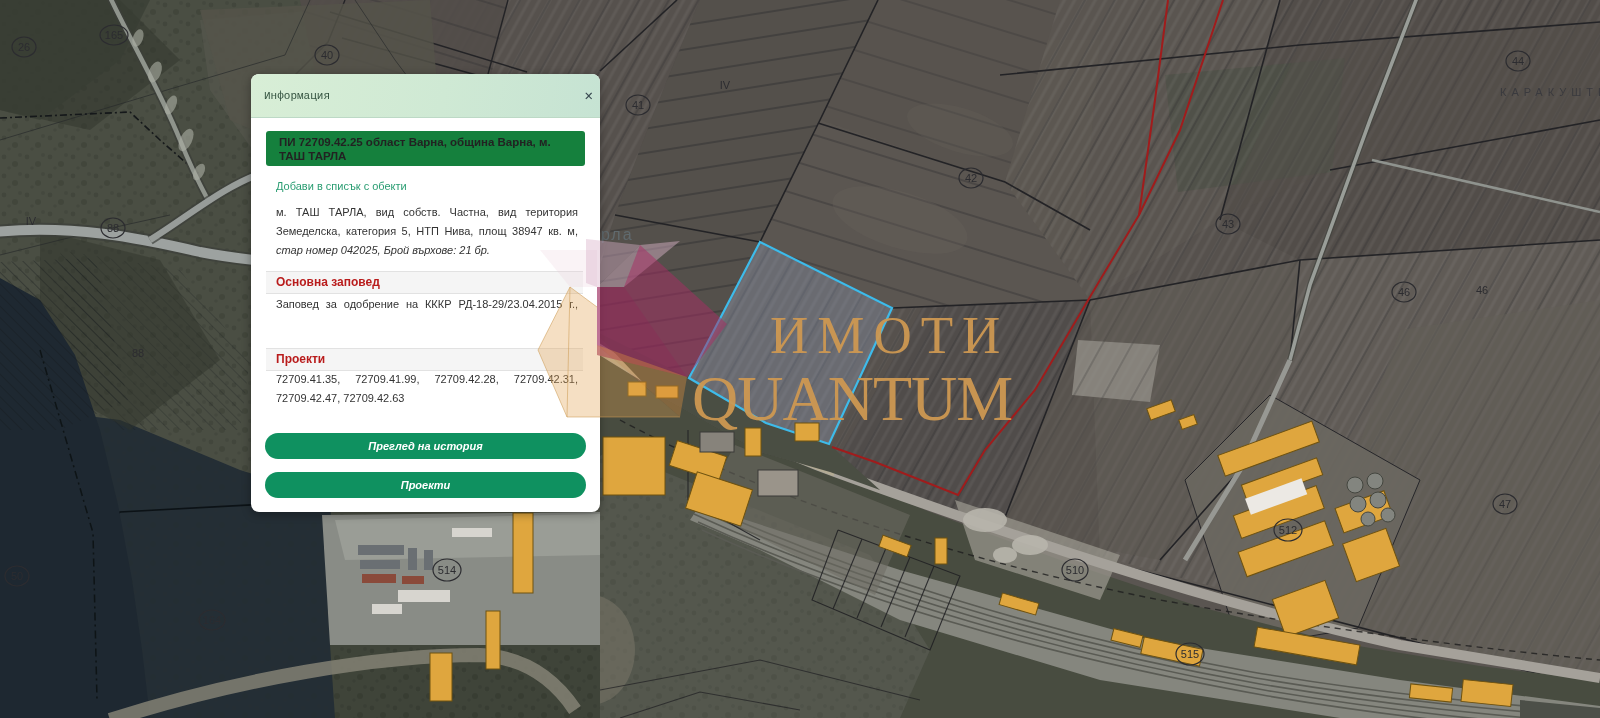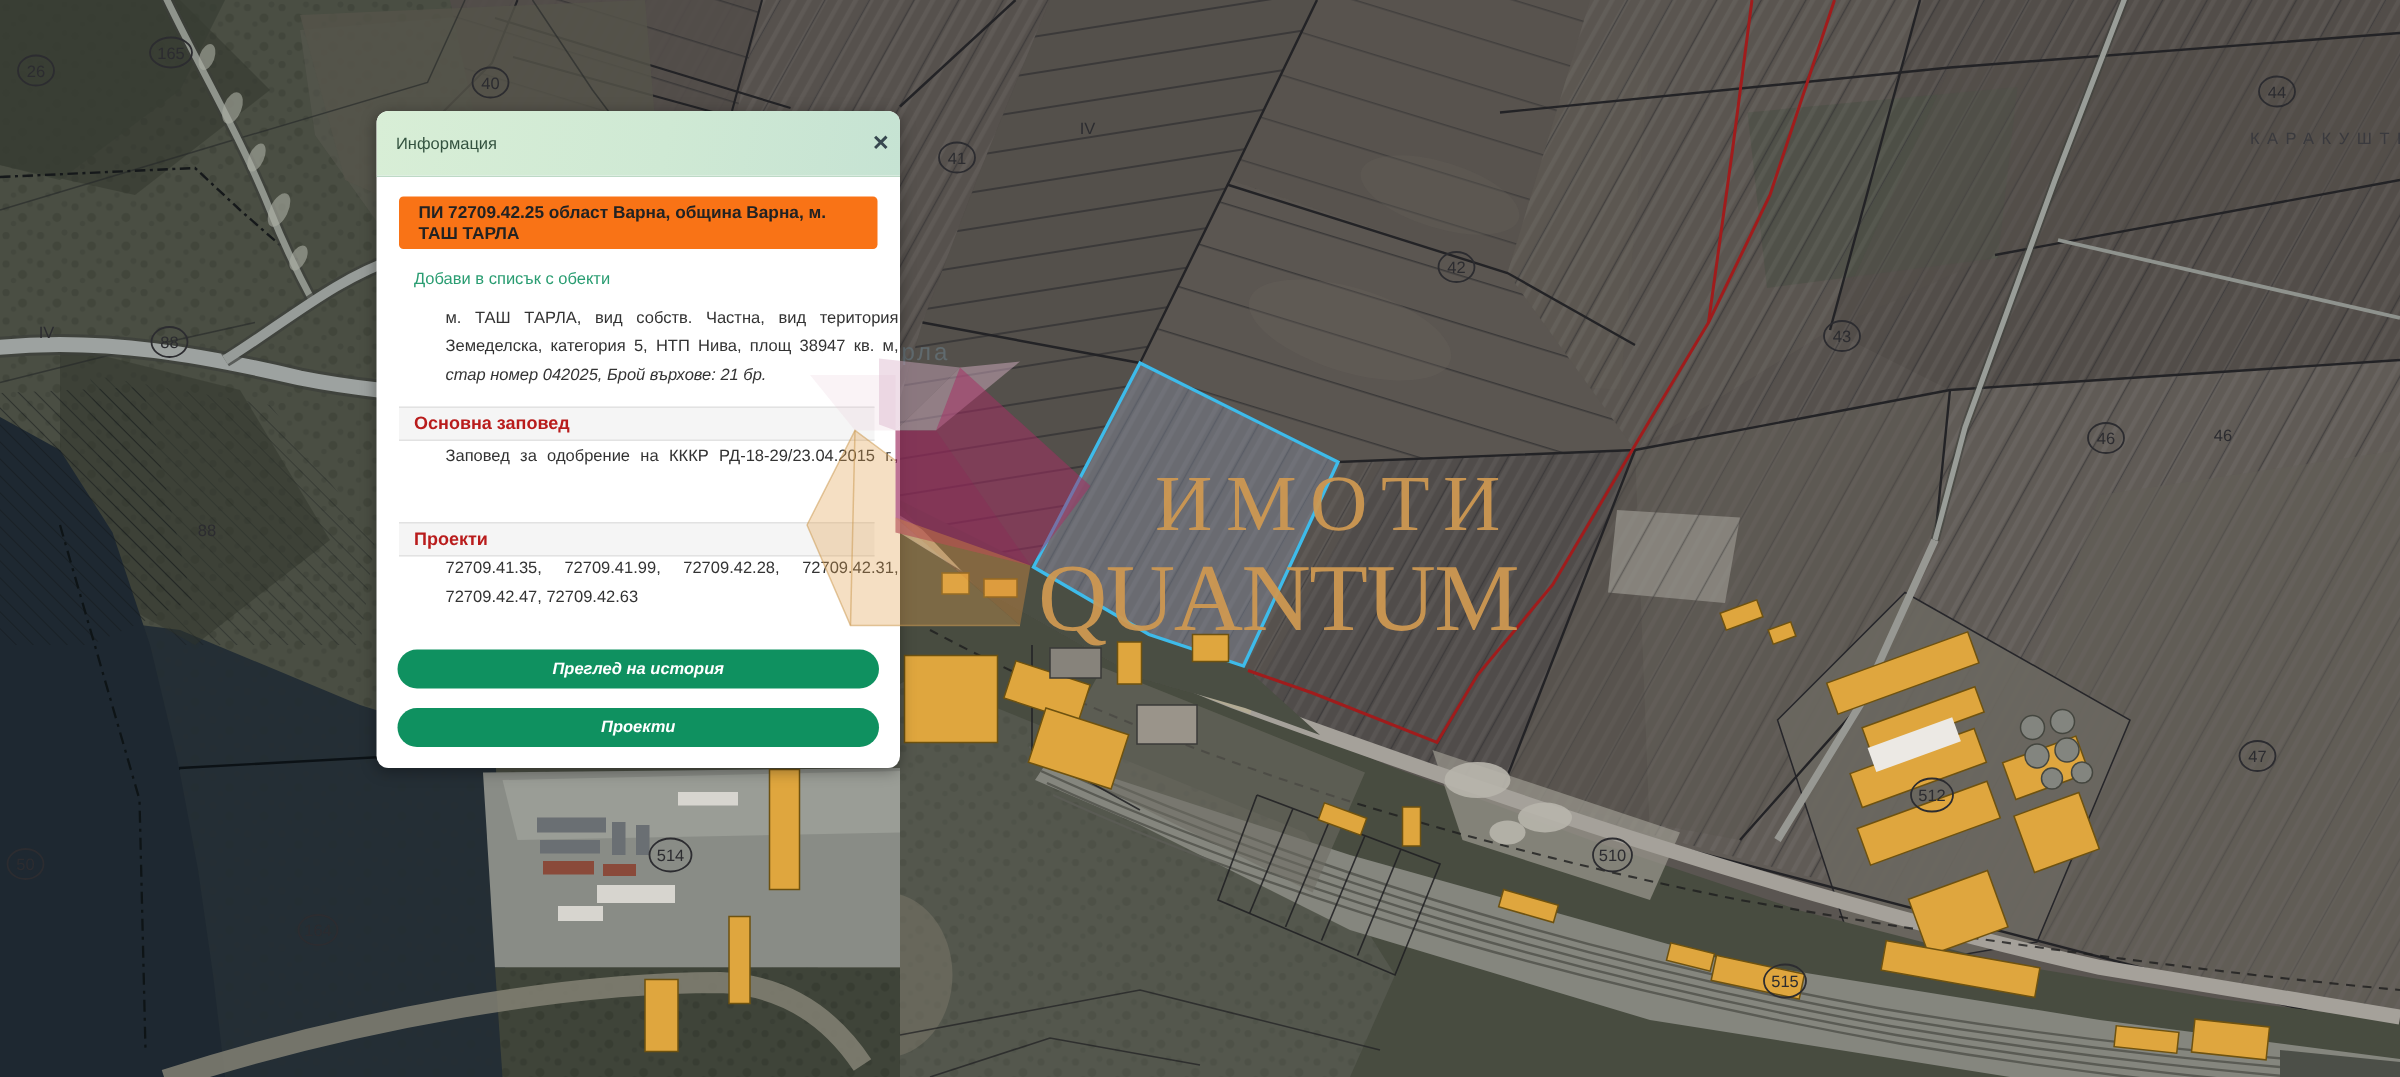--- a/index.html
+++ b/index.html
@@ -4,29 +4,29 @@
 <style>
   html,body{margin:0;padding:0;width:1600px;height:718px;overflow:hidden;
     font-family:"Liberation Sans",sans-serif;}
   #stage{position:relative;width:1600px;height:694px;background:#57524e;}
   #map{position:absolute;left:0;top:0;}
   
   #popup{position:absolute;left:251px;top:74px;width:349px;height:438px;
     background:#fff;border-radius:8px;box-shadow:0 2px 10px rgba(0,0,0,.35);}
   #phead{position:absolute;left:0;top:0;right:0;height:43px;
     background:linear-gradient(100deg,#d8eed6 0%,#cfe9d4 55%,#c6e3d3 100%);
-    border-radius:8px 8px 0 0;border-bottom:1px solid #bdd9c6;}
+    border-radius:8px 8px 0 0;border-bottom:1px solid #bdd9c6;font-family:Liberation Mono, monospace;}
   #phead .t{position:absolute;left:13px;top:16px;font-size:11px;color:#33523f;}
   #phead .x{position:absolute;right:7px;top:13px;font-size:14px;color:#37474f;font-weight:bold;}
   .pc{position:absolute;left:25px;width:302px;}
   .jl{text-align:justify;text-align-last:justify;}
-  #tbox{left:15px;top:57px;background:#f97316;border-radius:3px;padding:4px 13px 3px 13px;
+  #tbox{left:15px;top:57px;background:#15803d;border-radius:3px;padding:4px 13px 3px 13px;
     width:293px;font-size:11.5px;font-weight:bold;color:#222;line-height:14px;}
   #plink{top:106px;font-size:11px;color:#2a9d72;}
-  #para1,#para1b,#para1c,#para2,#para2b,#para3,#para3b{font-size:11px;color:#333;line-height:19px;margin-left:21px;}
+  #para1,#para1b,#para1c,#para2,#para2b,#para3,#para3b{font-size:11px;color:#333;line-height:19px;}
   #para1{top:129px;} #para1b{top:148px;} #para1c{top:167px;font-style:italic;}
   .band{position:absolute;left:15px;background:#f5f5f5;border-top:1px solid #e2e2e2;border-bottom:1px solid #e2e2e2;
     padding:3px 10px 3px 10px;width:297px;font-size:12px;font-weight:bold;color:#b91c1c;line-height:15px;}
   #band1{top:197px;}
   #para2{top:221px;} #para2b{top:240px;}
   #band2{top:274px;}
   #para3{top:296px;} #para3b{top:315px;}
   .btn{position:absolute;left:14px;width:321px;height:26px;border-radius:13px;
     background:#0f9160;color:#fff;font-size:11px;font-weight:bold;text-align:center;
     line-height:26px;font-style:italic;}

